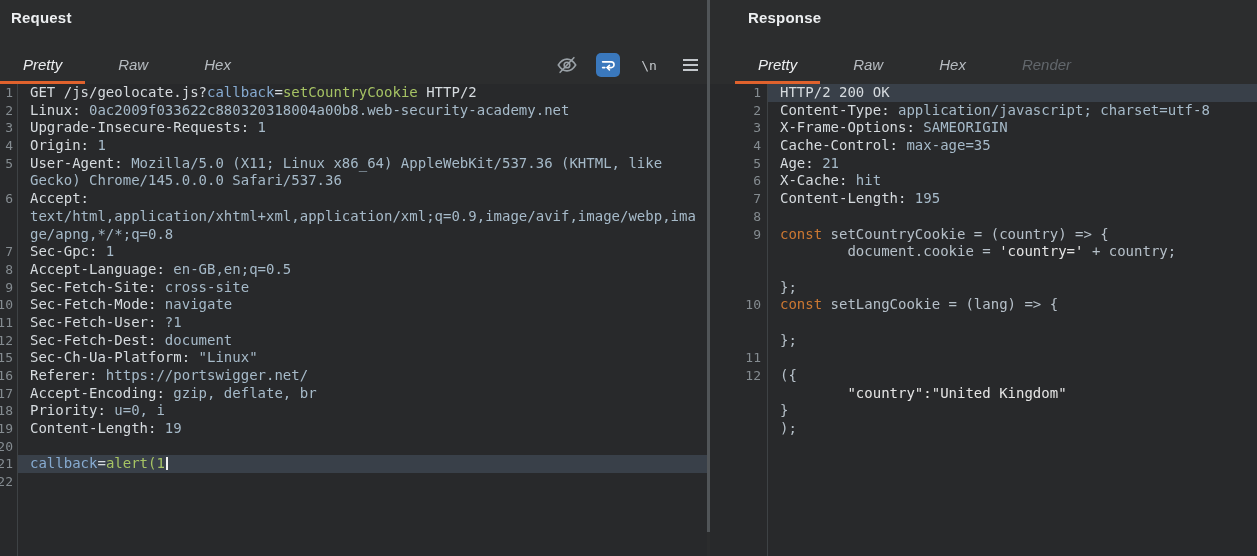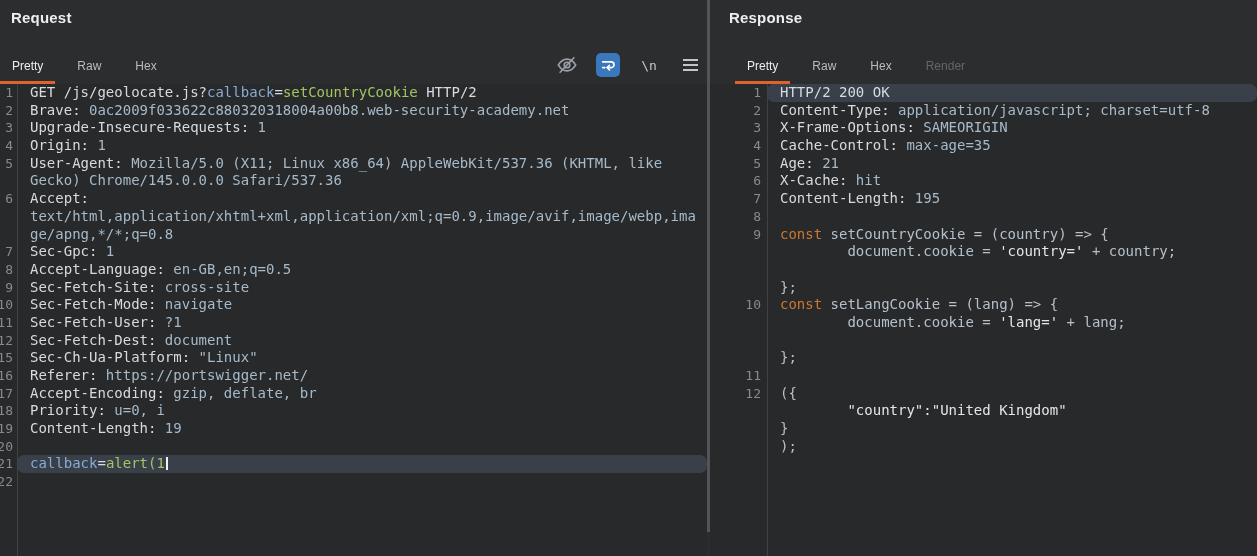--- a/index.html
+++ b/index.html
@@ -14,27 +14,27 @@
   .panel.request  { width:707px; }
   .panel.response { flex:1; }
   .splitter { width:3px; background:#515558; cursor:col-resize; flex:0 0 3px; }
 
   
   .panel-header { height:84px; position:relative; background:#2c2d2e; }
   .panel-title {
     position:absolute; top:9px; left:11px;
     font-size:15px; font-weight:bold; color:#eceef0; letter-spacing:.2px;
   }
-  .response .panel-title { left:19px; }
+  .response .panel-title { left:38px; }
   .tabs { position:absolute; bottom:0; left:0; display:flex; }
   .response .tabs { left:25px; }
   .tab {
-    padding:8px 12px 8px; margin-right:10px;
-    font-size:12px; color:#b7bcc1; border-bottom:3px solid transparent;
-    cursor:pointer; user-select:none;
+    padding:8px 23px 8px; margin-right:10px;
+    font-size:15px; color:#b7bcc1; border-bottom:3px solid transparent;
+    cursor:pointer; user-select:none;font-style:italic;
   }
   .tab.active { color:#eceef0; border-bottom-color:var(--accent); }
   .tab.disabled { color:#62676c; cursor:default; }
 
   
   .toolbar {
     position:absolute; right:5px; bottom:7px;
     display:flex; align-items:center; gap:17px;
   }
   .icon-btn { width:24px; height:24px; display:flex; align-items:center; justify-content:center; cursor:pointer; }
@@ -56,21 +56,21 @@
   }
   .row { display:flex; height:17.7px; line-height:17.7px; white-space:pre; }
   .ln {
     flex:0 0 var(--gut); width:var(--gut);
     text-align:right; padding-right:4px;
     color:#858c91; font-size:13px; line-height:17.7px;
     overflow:hidden; direction:rtl;
   }
   .response .ln { padding-right:6px; }
   .code-line { flex:1 1 auto; padding-left:13px; overflow:hidden; }
-  .row.hl .code-line { background:#394049;border-radius:7px; }
+  .row.hl .code-line { background:#394049; }
   .request .editor { --gut:17px; }
   .response .editor { --gut:57px; }
 
   
   .t-plain   { color:#d6dbdf; }
   .t-value   { color:#a6bac9; }
   .t-param   { color:#87abd1; }
   .t-payload { color:#a6c364; }
   .t-kw      { color:#cc7832; }
   .t-str     { color:#e5e5e5; }
@@ -117,21 +117,21 @@
           <span class="menu-bars">
               <i></i>
               <i></i>
               <i></i>
             </span>
         </div>
       </div>
     </div>
     <div class="editor">
         <div class="row"><span class="ln">1</span><span class="code-line"><span class="t-plain">GET /js/geolocate.js?</span><span class="t-param">callback</span><span class="t-plain">=</span><span class="t-payload">setCountryCookie</span><span class="t-plain"> HTTP/2</span></span></div>
-        <div class="row"><span class="ln">2</span><span class="code-line"><span class="t-plain">Brave:</span><span class="t-value"> 0ac2009f033622c880320318004a00b8.web-security-academy.net</span></span></div>
+        <div class="row"><span class="ln">2</span><span class="code-line"><span class="t-plain">Linux:</span><span class="t-value"> 0ac2009f033622c880320318004a00b8.web-security-academy.net</span></span></div>
         <div class="row"><span class="ln">3</span><span class="code-line"><span class="t-plain">Upgrade-Insecure-Requests:</span><span class="t-value"> 1</span></span></div>
         <div class="row"><span class="ln">4</span><span class="code-line"><span class="t-plain">Origin:</span><span class="t-value"> 1</span></span></div>
         <div class="row"><span class="ln">5</span><span class="code-line"><span class="t-plain">User-Agent:</span><span class="t-value"> Mozilla/5.0 (X11; Linux x86_64) AppleWebKit/537.36 (KHTML, like</span></span></div>
         <div class="row"><span class="ln"></span><span class="code-line"><span class="t-value">Gecko) Chrome/145.0.0.0 Safari/537.36</span></span></div>
         <div class="row"><span class="ln">6</span><span class="code-line"><span class="t-plain">Accept:</span></span></div>
         <div class="row"><span class="ln"></span><span class="code-line"><span class="t-value">text/html,application/xhtml+xml,application/xml;q=0.9,image/avif,image/webp,ima</span></span></div>
         <div class="row"><span class="ln"></span><span class="code-line"><span class="t-value">ge/apng,*/*;q=0.8</span></span></div>
         <div class="row"><span class="ln">7</span><span class="code-line"><span class="t-plain">Sec-Gpc:</span><span class="t-value"> 1</span></span></div>
         <div class="row"><span class="ln">8</span><span class="code-line"><span class="t-plain">Accept-Language:</span><span class="t-value"> en-GB,en;q=0.5</span></span></div>
         <div class="row"><span class="ln">9</span><span class="code-line"><span class="t-plain">Sec-Fetch-Site:</span><span class="t-value"> cross-site</span></span></div>
@@ -168,21 +168,20 @@
         <div class="row"><span class="ln">4</span><span class="code-line"><span class="t-plain">Cache-Control:</span><span class="t-value"> max-age=35</span></span></div>
         <div class="row"><span class="ln">5</span><span class="code-line"><span class="t-plain">Age:</span><span class="t-value"> 21</span></span></div>
         <div class="row"><span class="ln">6</span><span class="code-line"><span class="t-plain">X-Cache:</span><span class="t-value"> hit</span></span></div>
         <div class="row"><span class="ln">7</span><span class="code-line"><span class="t-plain">Content-Length:</span><span class="t-value"> 195</span></span></div>
         <div class="row"><span class="ln">8</span><span class="code-line"></span></div>
         <div class="row"><span class="ln">9</span><span class="code-line"><span class="t-kw">const</span><span class="t-js"> setCountryCookie = (country) =&gt; {</span></span></div>
         <div class="row"><span class="ln"></span><span class="code-line"><span class="t-js">        document.cookie = </span><span class="t-str">'country='</span><span class="t-js"> + country;</span></span></div>
         <div class="row"><span class="ln"></span><span class="code-line"></span></div>
         <div class="row"><span class="ln"></span><span class="code-line"><span class="t-js">};</span></span></div>
         <div class="row"><span class="ln">10</span><span class="code-line"><span class="t-kw">const</span><span class="t-js"> setLangCookie = (lang) =&gt; {</span></span></div>
-        <div class="row"><span class="ln"></span><span class="code-line"><span class="t-js">        document.cookie = </span><span class="t-str">'lang='</span><span class="t-js"> + lang;</span></span></div>
         <div class="row"><span class="ln"></span><span class="code-line"></span></div>
         <div class="row"><span class="ln"></span><span class="code-line"><span class="t-js">};</span></span></div>
         <div class="row"><span class="ln">11</span></div>
         <div class="row"><span class="ln">12</span><span class="code-line"><span class="t-js">({</span></span></div>
         <div class="row"><span class="ln"></span><span class="code-line"><span class="t-js">        </span><span class="t-str">"country":"United Kingdom"</span></span></div>
         <div class="row"><span class="ln"></span><span class="code-line"><span class="t-js">}</span></span></div>
         <div class="row"><span class="ln"></span><span class="code-line"><span class="t-js">);</span></span></div>
       </div>
   </section>
 

